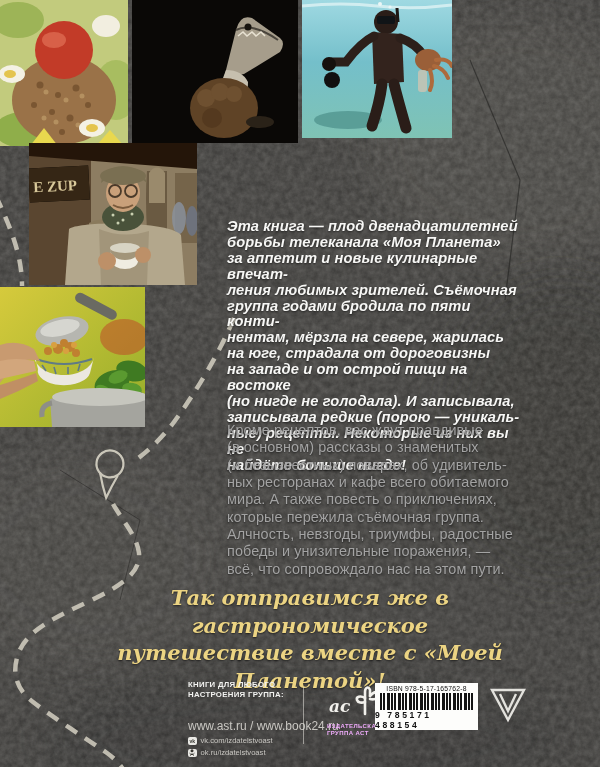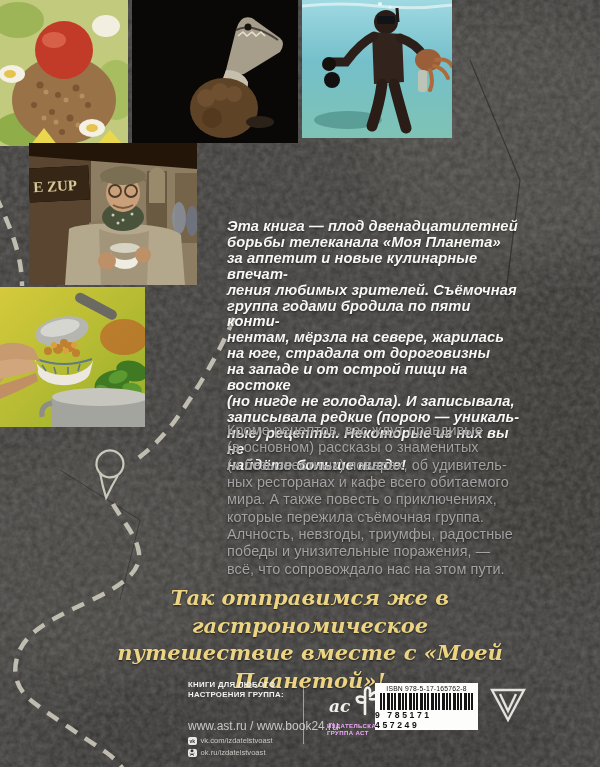--- a/index.html
+++ b/index.html
@@ -311,19 +311,19 @@
       <path d="M38,16 C33,13 29,15 30,18 C31,21 35,21 38,20"></path>
     </g>
   </svg>
   <div class="nm pre">ИЗДАТЕЛЬСКАЯ
 ГРУППА АСТ</div>
 </div>
 
 <div id="barcode" class="abs">
   <div id="isbn">ISBN 978-5-17-165762-8</div>
   <div id="bars"></div>
-  <div id="bdigits">9 785171 457249</div>
+  <div id="bdigits">9 785171 488154</div>
 </div>
 
 <svg id="vlogo" class="abs" width="38" height="36" viewBox="0 0 38 36">
   <polygon points="3,3 35,3 19,33" fill="none" stroke="#e3e2dd" stroke-width="2.4"></polygon>
   <path d="M11,7 L19,24 L27,7" fill="none" stroke="#e3e2dd" stroke-width="2.4"></path>
 </svg>
 
 </body></html>

